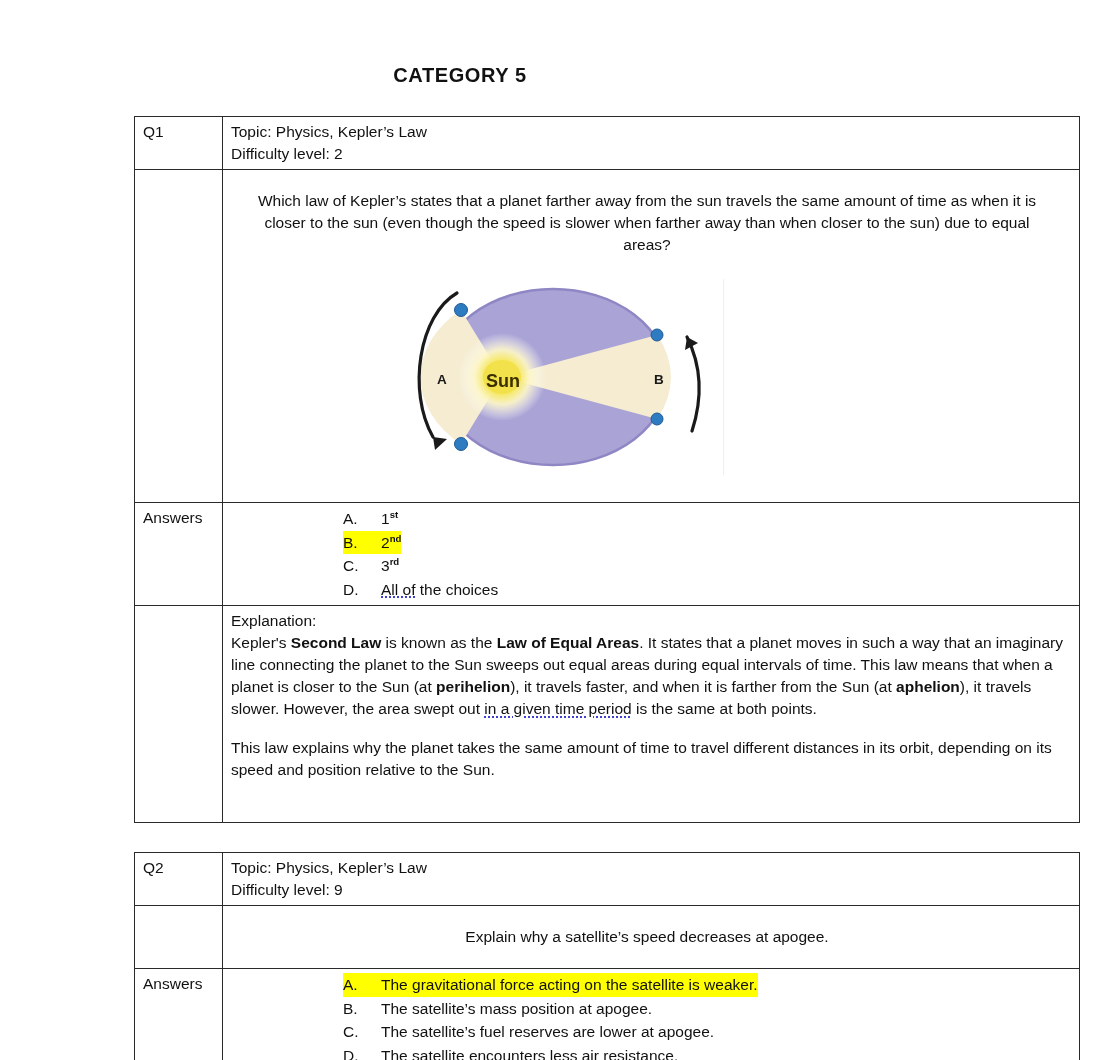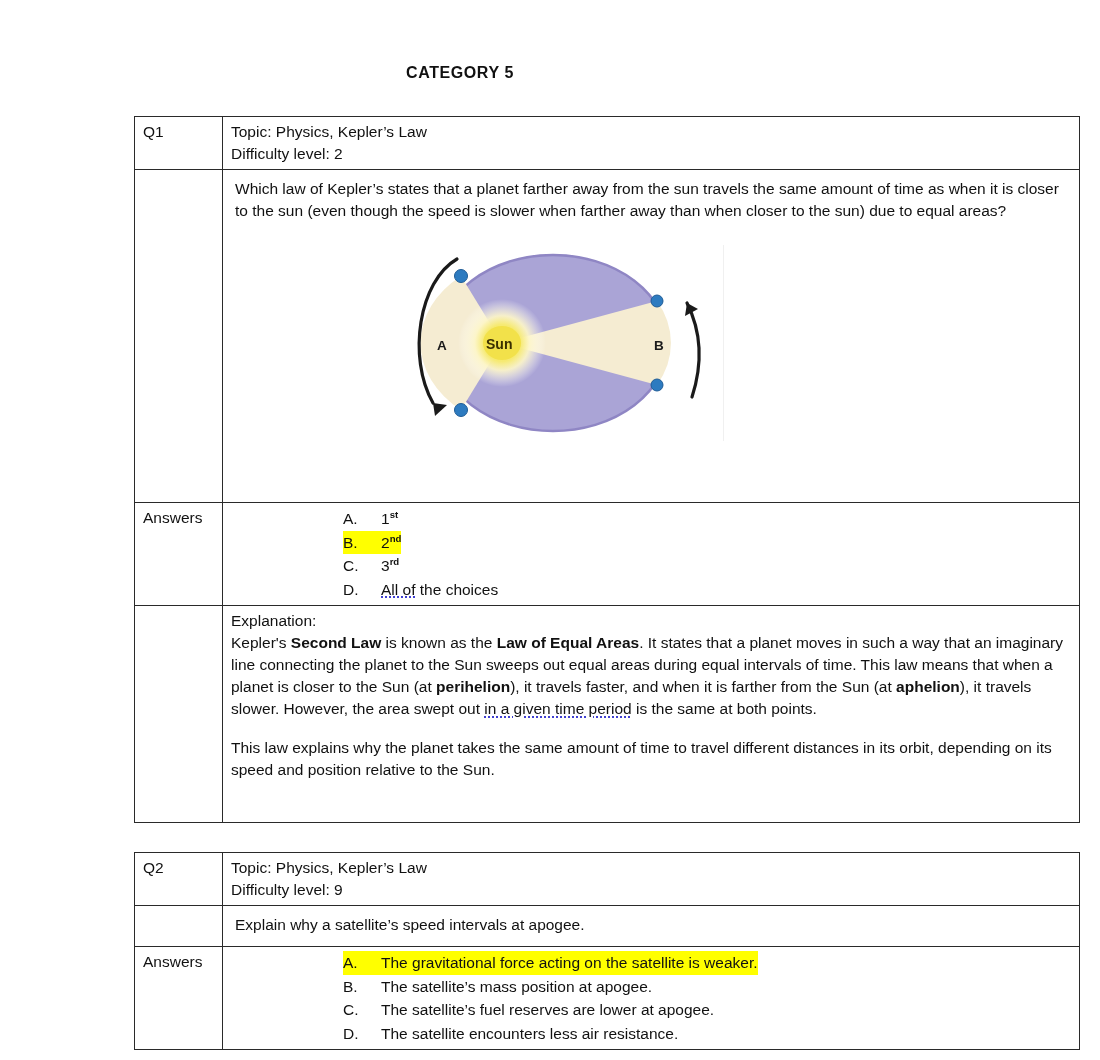--- a/index.html
+++ b/index.html
@@ -24,21 +24,21 @@
     height: 1060px;
   }
 
   
   .doc-title {
     position: absolute;
     left: 0;
     top: 64px;
     width: 920px;
     text-align: center;
-    font-size: 16px;
+    font-size: 20px;
     font-weight: bold;
     letter-spacing: 0.6px;
     color: #111;
   }
 
   
   .qtable {
     position: absolute;
     border-collapse: collapse;
     table-layout: fixed;
@@ -62,22 +62,23 @@
   .cell-head { height: 40px; }
   .cell-prompt-q1 { height: 324px; }
   .cell-answers-q1 { height: 82px; }
   .cell-expl { height: 208px; }
   .cell-prompt-q2 { height: 32px; }
   .cell-answers-q2 { height: 92px; }
 
   .meta-line { white-space: nowrap; }
 
   .prompt-text {
-    margin: 4px;
+    margin: 16px;
     padding: 0 8px 0 0;
+    text-align: center;
   }
 
   
   .answer-list {
     list-style: none;
     margin: 0;
     padding: 0;
   }
   .answer-list li {
     display: flex;
@@ -146,21 +147,21 @@
     font-size: 13.5px;
     font-weight: bold;
     color: #1a1a1a;
   }
   .label-a { left: 52px; top: 97px; }
   .label-b { left: 269px; top: 97px; }
   .label-sun {
     left: 101px;
     top: 96px;
     color: #3a2f00;
-    font-size: 14px;
+    font-size: 18px;
   }
 </style>
 </head>
 <body>
 
 <div class="page">
 
   <div class="doc-title">CATEGORY 5</div>
 
   <table class="qtable" id="table-q1">
@@ -274,21 +275,21 @@
         </td>
         <td class="cell-head">
           <div class="meta-line">Topic: Physics, Kepler’s Law</div>
           <div class="meta-line">Difficulty level: 9</div>
         </td>
       </tr>
 
       <tr>
         <td class="cell-prompt-q2"></td>
         <td class="cell-prompt-q2">
-          <p class="prompt-text">Explain why a satellite’s speed intervals at apogee.</p>
+          <p class="prompt-text">Explain why a satellite’s speed decreases at apogee.</p>
         </td>
       </tr>
 
       <tr>
         <td class="cell-answers-q2">
           <span>Answers</span>
         </td>
         <td class="cell-answers-q2">
           <ul class="answer-list ans-indent-q2">
             <li class="hl-row">

